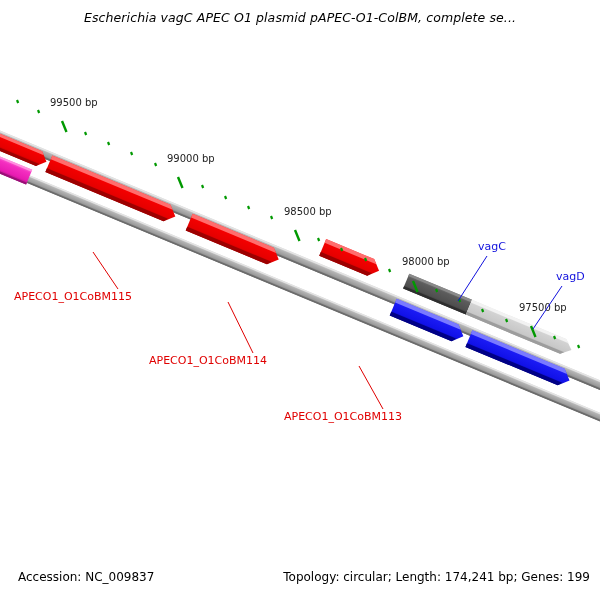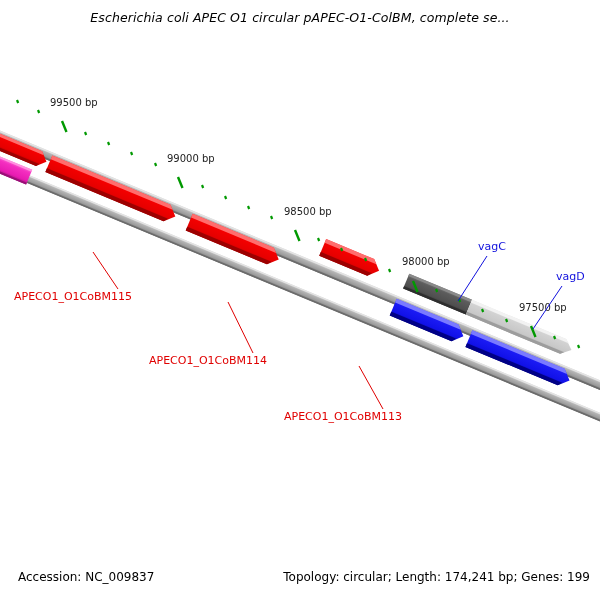--- a/index.html
+++ b/index.html
@@ -85,21 +85,21 @@
     font-size: 11px;
     fill: #1111dd;
   }
 </style>
 </head>
 <body>
 
 <div id="app">
 
   <div class="title-bar">
-    <div class="title-text">Escherichia coli APEC O1 circular pAPEC-O1-ColBM, complete se...</div>
+    <div class="title-text">Escherichia vagC APEC O1 plasmid pAPEC-O1-ColBM, complete se...</div>
   </div>
 
   <div class="canvas-area">
     <svg width="600" height="524" viewBox="0 0 600 524" xmlns="http://www.w3.org/2000/svg">
 
       <defs>
 
         <linearGradient id="gradRed" x1="0" y1="0" x2="0" y2="1">
           <stop offset="0%" stop-color="#ff3b3b"></stop>
           <stop offset="22%" stop-color="#f40000"></stop>

